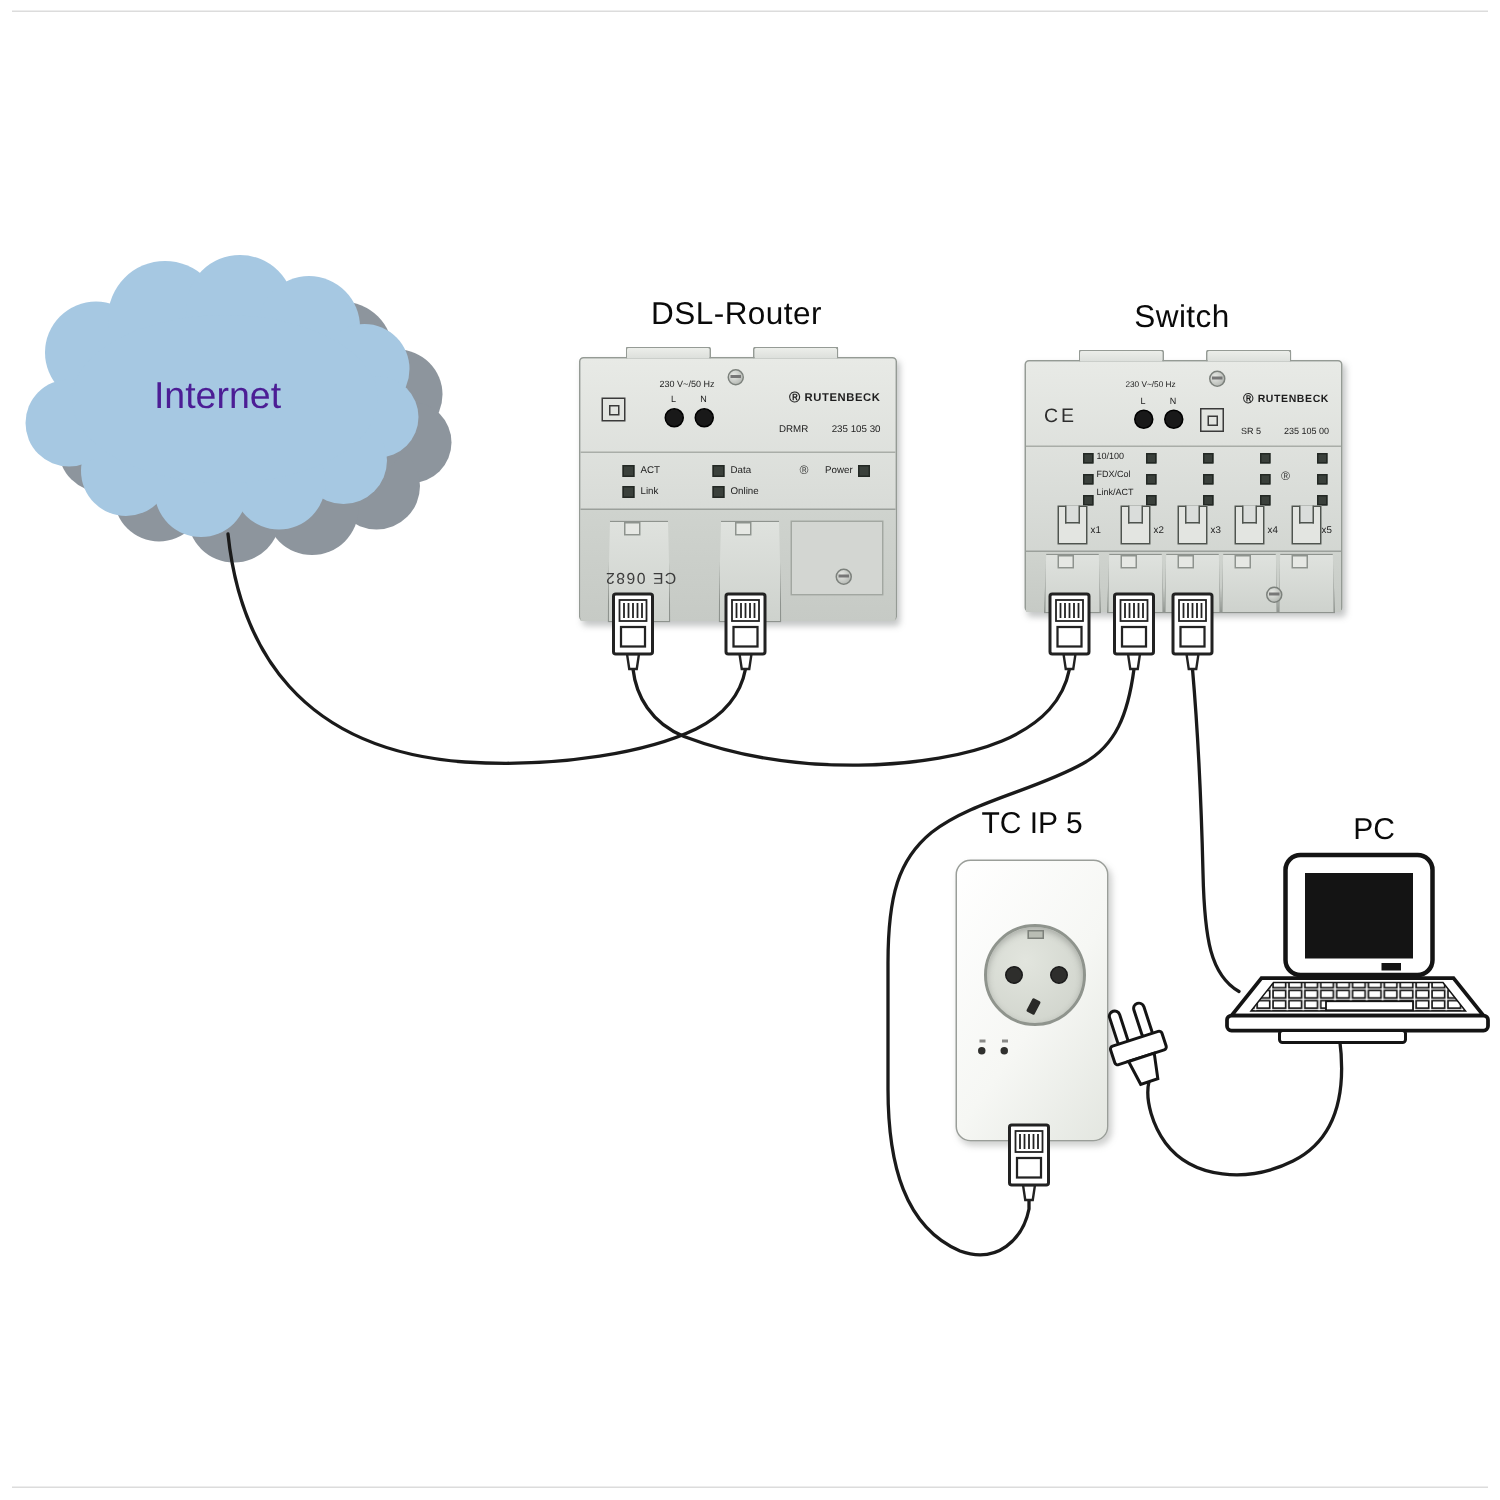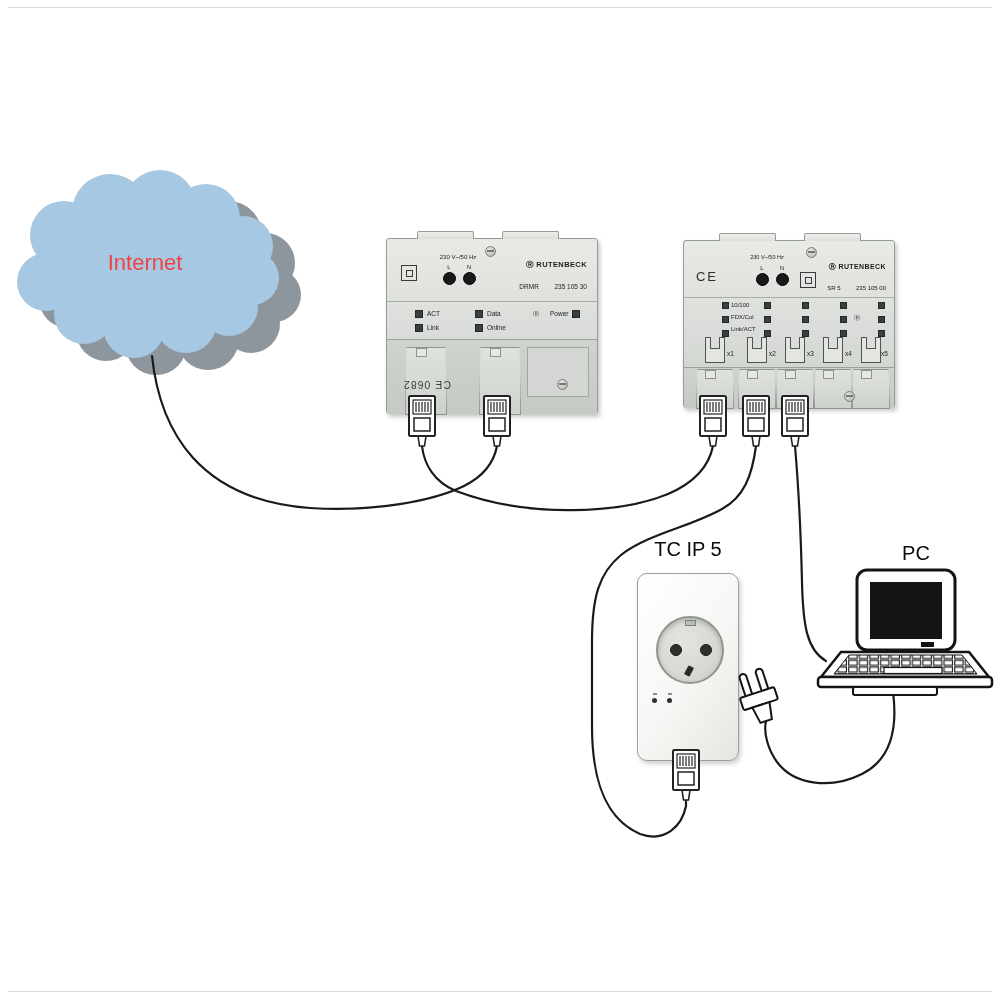--- a/index.html
+++ b/index.html
@@ -117,22 +117,23 @@
       <rect x="870" y="582" width="72" height="57" fill="#141414"></rect>
       <rect x="921" y="642" width="13" height="5" fill="#141414"></rect>
       <polygon points="841,652 969,652 989,677 821,677" fill="#ffffff" stroke="#141414" stroke-width="2.5"></polygon>
       <polygon points="849,655 962,655 977,674 834,674" fill="url(#kp)" stroke="#141414" stroke-width="1"></polygon>
       <rect x="884" y="667.5" width="58" height="6" fill="#ffffff" stroke="#141414" stroke-width="1.2"></rect>
       <rect x="818" y="677" width="174" height="10" rx="3" fill="#ffffff" stroke="#141414" stroke-width="2.5"></rect>
       <rect x="853" y="687" width="84" height="8" rx="2" fill="#ffffff" stroke="#141414" stroke-width="2"></rect>
     </g>
   </svg>
 
-  <div class="labeltxt" style="left:85px;top:250px;width:120px;font-size:22px;color:#ef4444;">Internet</div>
-
+  <div class="labeltxt" style="left:85px;top:250px;width:120px;font-size:25px;color:#4c1d95;">Internet</div>
+
+  <div class="devtitle" style="left:386px;top:198px;width:210px;">DSL-Router</div>
 
   <div class="dev" style="left:386px;top:238px;width:210px;height:174px;">
     <div class="dintab" style="left:30px;width:55px;"></div>
     <div class="dintab" style="left:115px;width:55px;"></div>
 
     <div class="screw" style="left:98px;top:7px;"></div>
     <div class="sqicon" style="left:14px;top:26px;">
         <i></i>
       </div>
 
@@ -181,20 +182,21 @@
     <div class="cover" style="left:18px;top:108px;width:40px;height:66px;">
         <i></i>
       </div>
     <div class="cover" style="left:92px;top:108px;width:40px;height:66px;">
         <i></i>
       </div>
     <div class="screw" style="left:170px;top:140px;"></div>
     <div class="cemark" style="left:16px;top:140px;">CE 0682</div>
   </div>
 
+  <div class="devtitle" style="left:683px;top:200px;width:210px;">Switch</div>
 
   <div class="dev" style="left:683px;top:240px;width:210px;height:166px;">
     <div class="dintab" style="left:35px;width:55px;"></div>
     <div class="dintab" style="left:120px;width:55px;"></div>
 
     <div class="screw" style="left:122px;top:6px;"></div>
     <div class="labeltxt" style="left:10px;top:28px;width:26px;font-size:13px;letter-spacing:2px;color:#2e2e2e;">CE</div>
 
     <div class="tiny" style="left:48px;top:14px;width:70px;text-align:center;font-size:5.5px;">230 V~/50 Hz</div>
     <div class="tiny" style="left:72px;top:24px;width:12px;text-align:center;">L</div>

